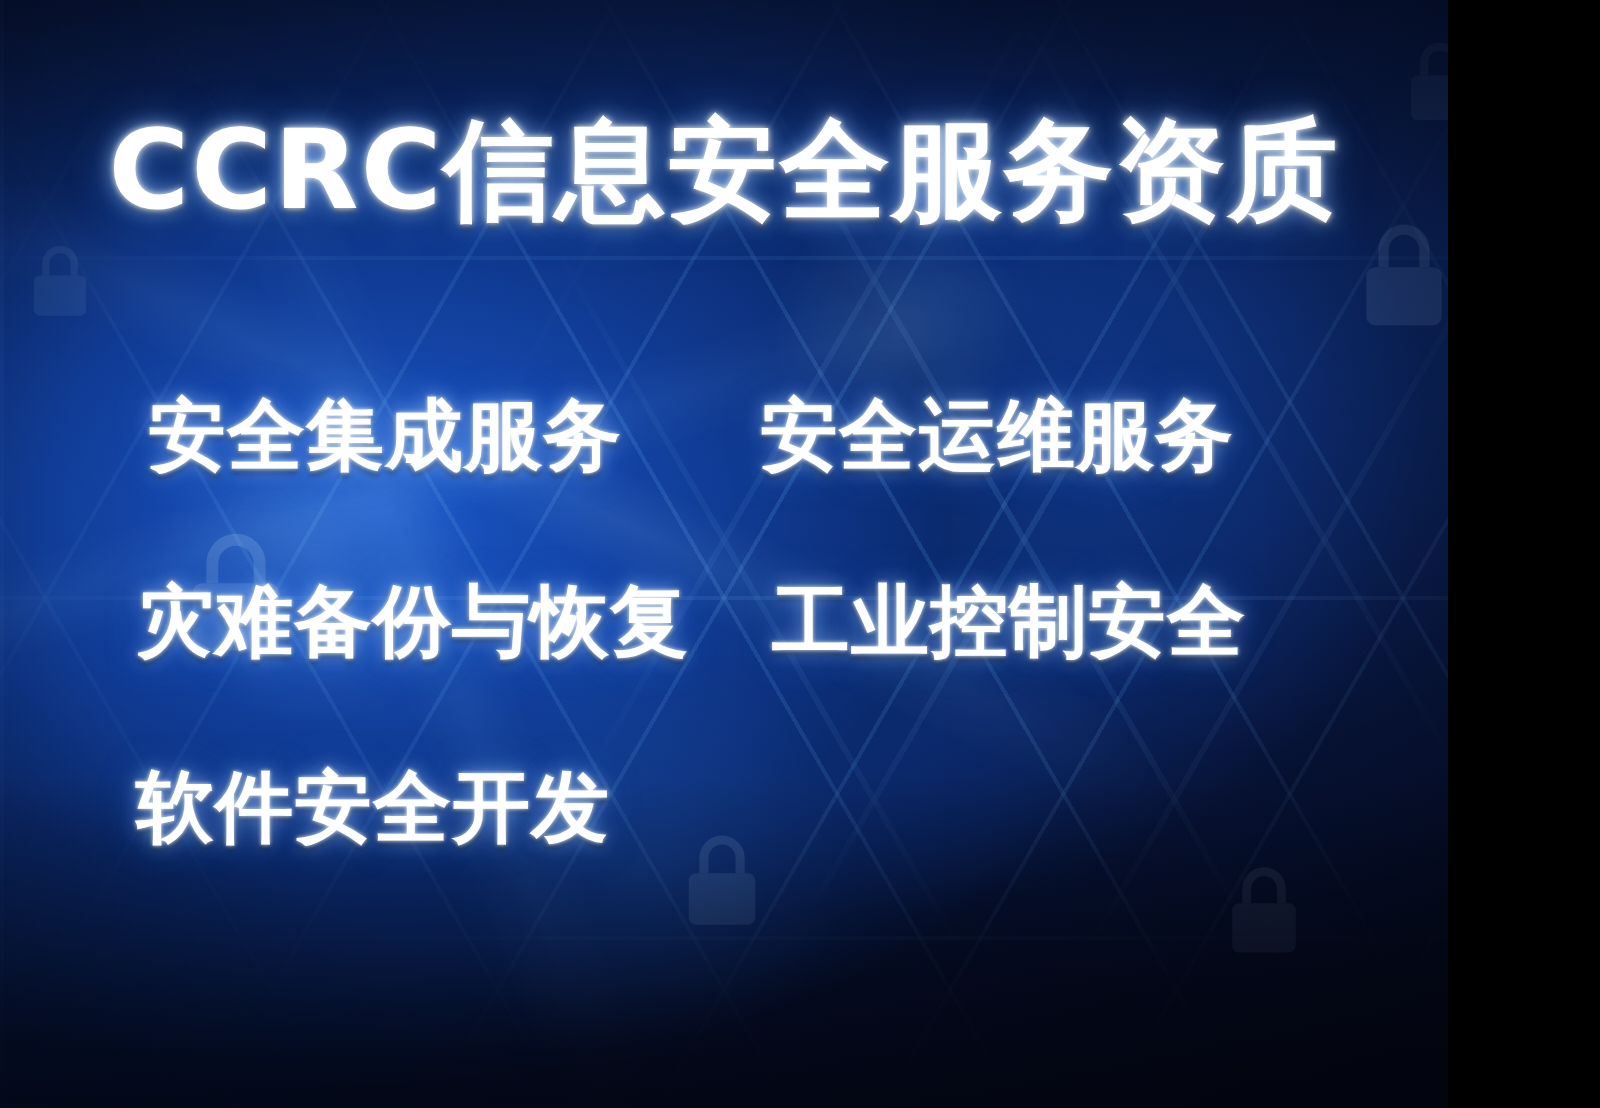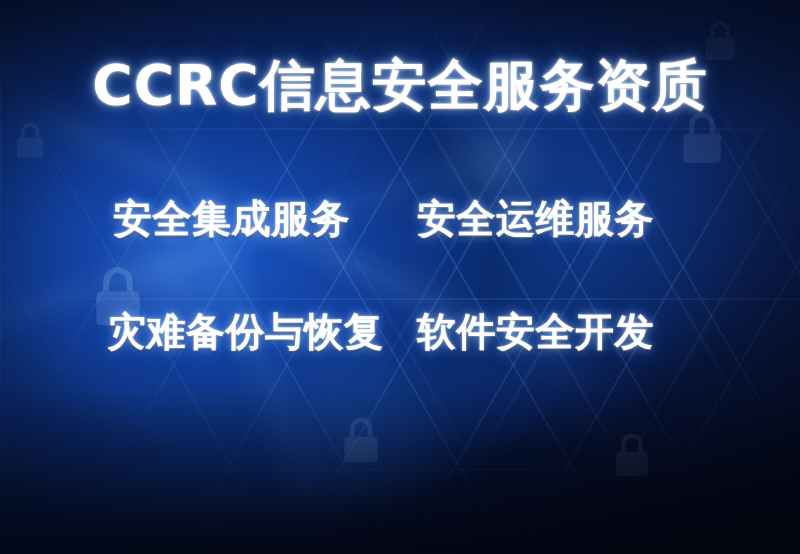--- a/index.html
+++ b/index.html
@@ -1,21 +1,21 @@
 <!DOCTYPE html>
 <html lang="zh"><head>
 <meta charset="utf-8">
 <title>CCRC</title>
 <style>
   html,body{margin:0;padding:0;background:#000;}
   *{box-sizing:border-box;}
 
   #poster{
     position:relative;
-    width:800px;
+    width:724px;
     height:554px;
     overflow:hidden;
     font-family:"DejaVu Sans","Liberation Sans",sans-serif;
     background:#05091c;
   }
 
   
   .bg-layer{position:absolute;inset:0;pointer-events:none;}
 
   
@@ -117,21 +117,20 @@
 
   .grid{
     position:absolute;
     left:0; right:0;
     top:172px;
     display:grid;
     grid-template-columns:290px 300px;
     justify-content:center;
     column-gap:22px;
     row-gap:0;
-    gap:20px;
   }
   .cell{
     height:93px;
     display:flex;
     align-items:center;
   }
   .cell.col-left{justify-content:flex-start;padding-left:18px;}
   .cell.col-right{justify-content:flex-start;padding-left:12px;align-items:center;}
 
   .item{
@@ -210,18 +209,21 @@
     </div>
     <div class="cell col-right">
       <span class="item">安全运维服务</span>
     </div>
 
 
     <div class="cell col-right">
       <span class="item">灾难备份与恢复</span>
     </div>
 
+    <div class="cell col-left">
+      <span class="item">工业控制安全</span>
+    </div>
     <div class="cell col-right">
       <span class="item">软件安全开发</span>
     </div>
 
   </div>
 </div>
 
 </body></html>

